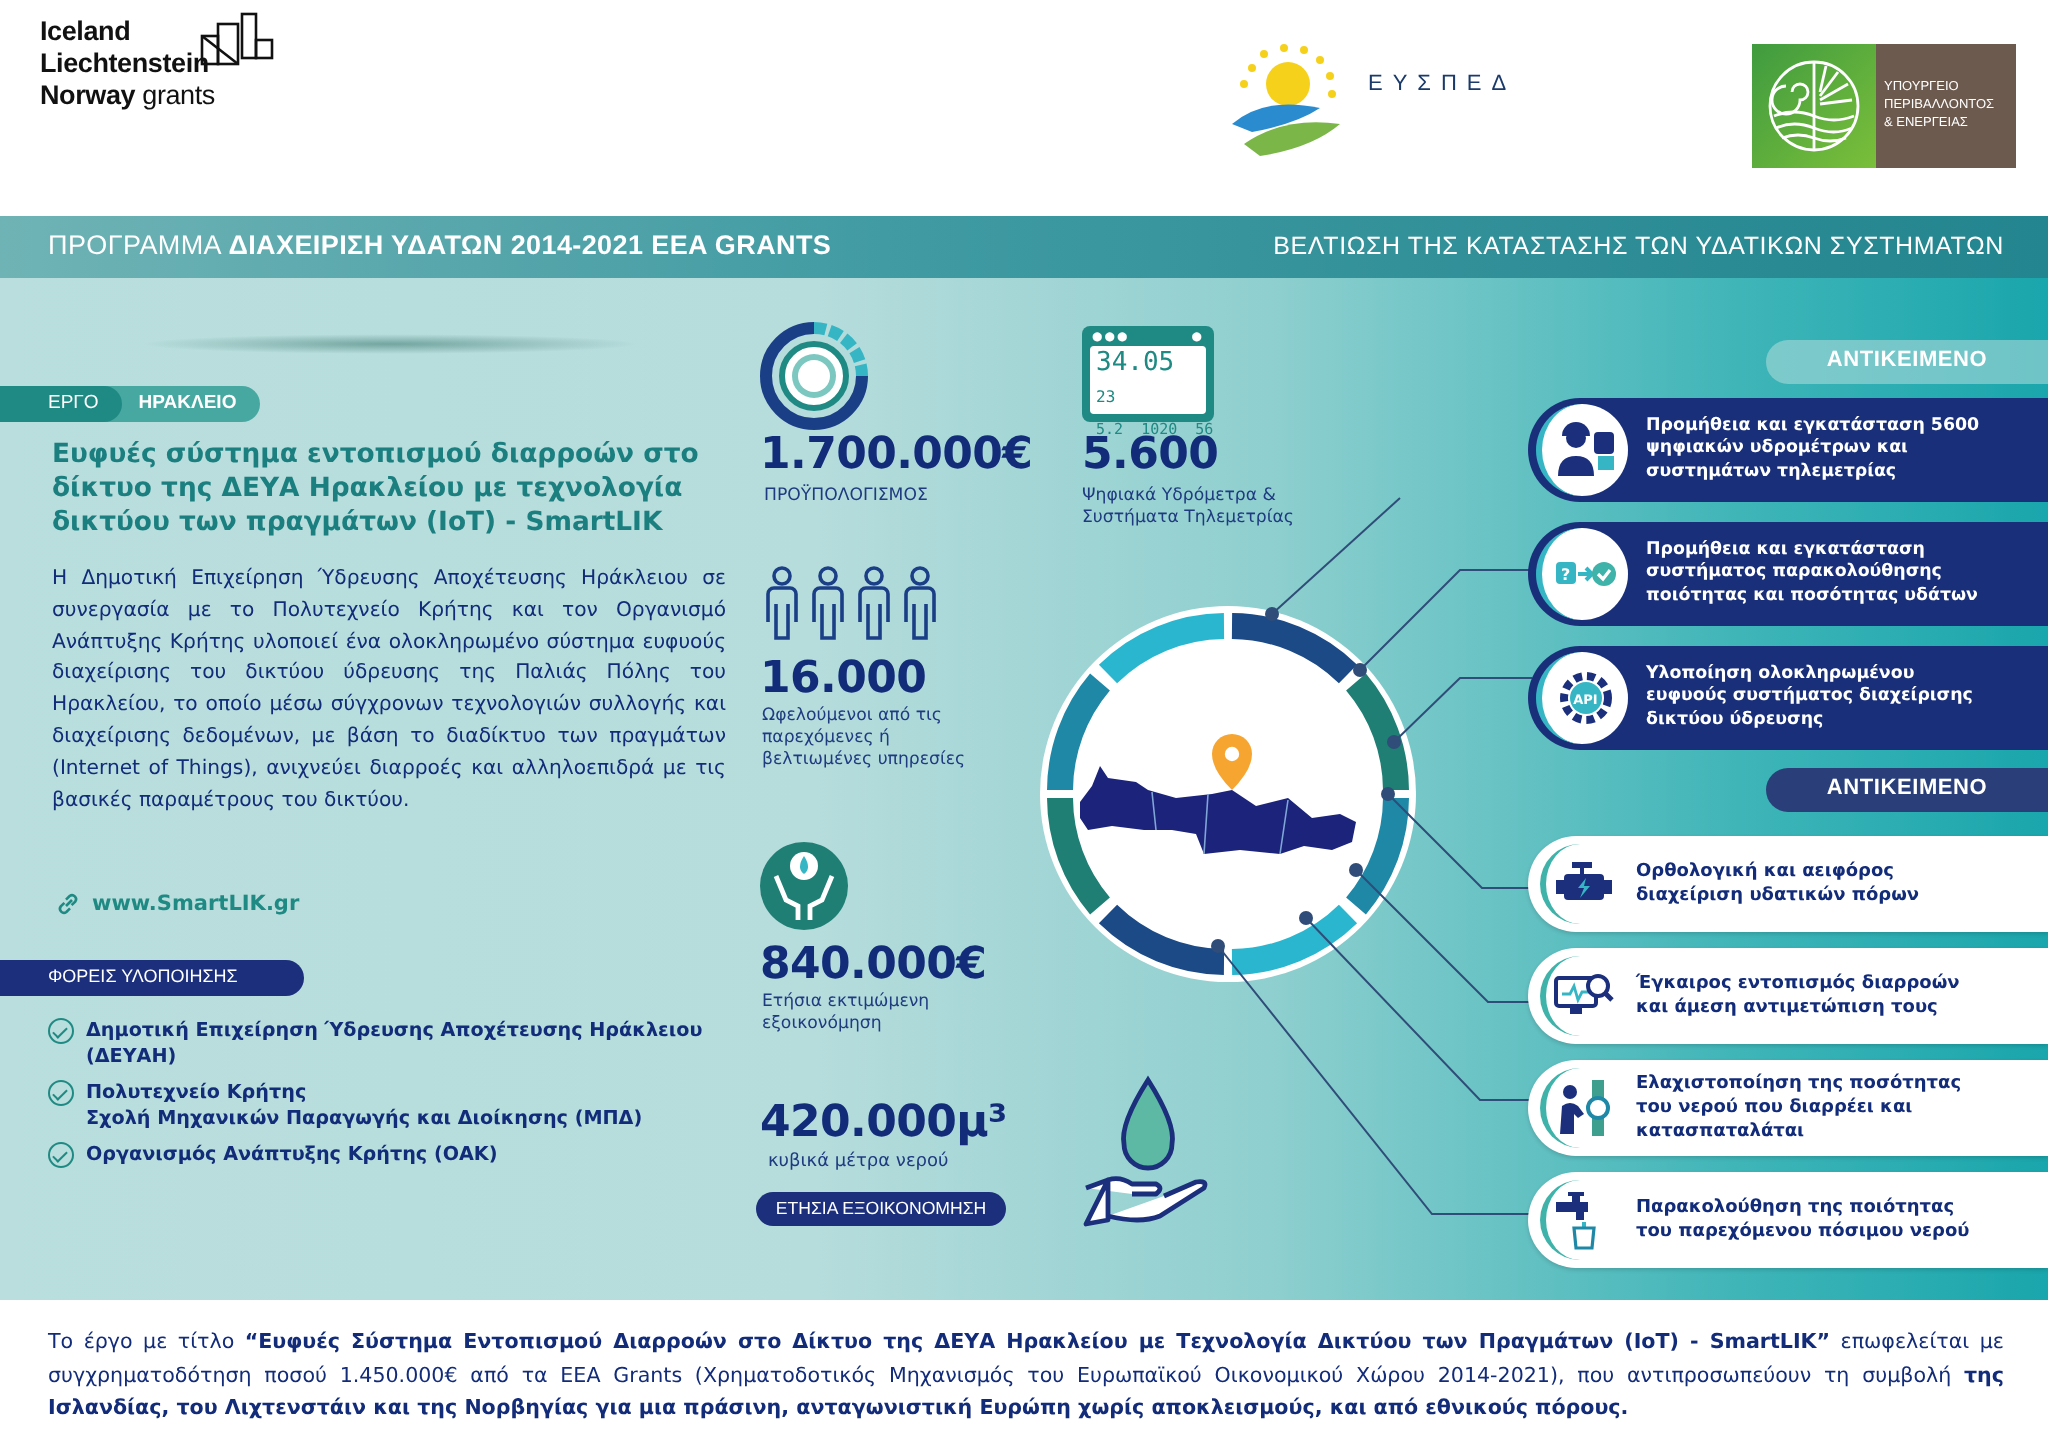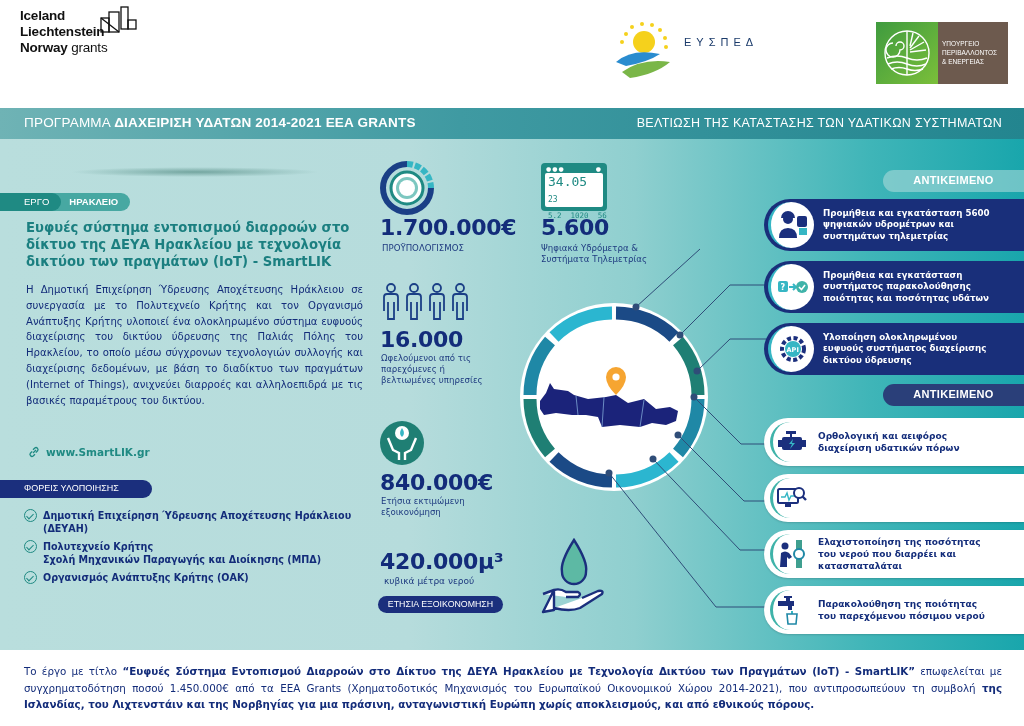--- a/index.html
+++ b/index.html
@@ -364,20 +364,24 @@
   <div class="res-card" style="top:335px">
     <div class="res-icon">
       <svg width="30" height="26" viewBox="0 0 30 26">
           <rect x="1" y="4" width="20" height="14" rx="1.5" fill="none" stroke="#1b2f7d" stroke-width="2"></rect>
           <path d="M4 12 H8 L10 8 L12 15 L14 11 H18" stroke="#36b6c4" stroke-width="1.4" fill="none"></path>
           <rect x="8" y="19" width="6" height="3" fill="#1b2f7d"></rect>
           <circle cx="22" cy="8" r="5" fill="#fff" stroke="#1b2f7d" stroke-width="2"></circle>
           <line x1="25.5" y1="11.5" x2="29" y2="15" stroke="#1b2f7d" stroke-width="2.4"></line>
         </svg>
     </div>
+    <div class="res-text">
+      <div>Έγκαιρος εντοπισμός διαρροών</div>
+      <div>και άμεση αντιμετώπιση τους</div>
+    </div>
   </div>
   <div class="res-card" style="top:391px">
     <div class="res-icon">
       <svg width="30" height="30" viewBox="0 0 30 30">
           <circle cx="8" cy="7" r="3.5" fill="#1b2f7d"></circle>
           <path d="M3 28 L4 14 q4-3 8 0 L15 18 L12 20 L10 18 L10 28 Z" fill="#1b2f7d"></path>
           <rect x="19" y="1" width="6" height="28" fill="#3f9f8f"></rect>
           <circle cx="22" cy="15" r="5" fill="#fff" stroke="#1f88a6" stroke-width="2"></circle>
         </svg>
     </div>

